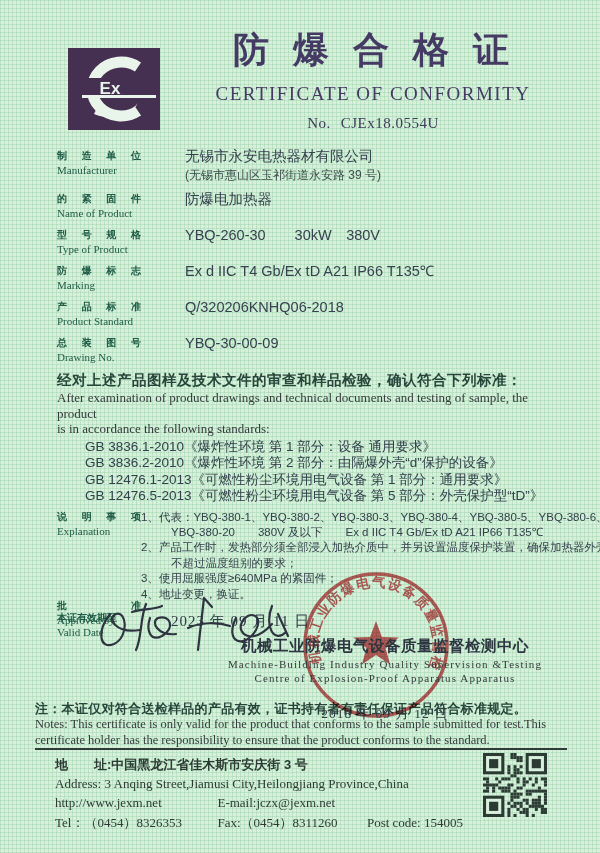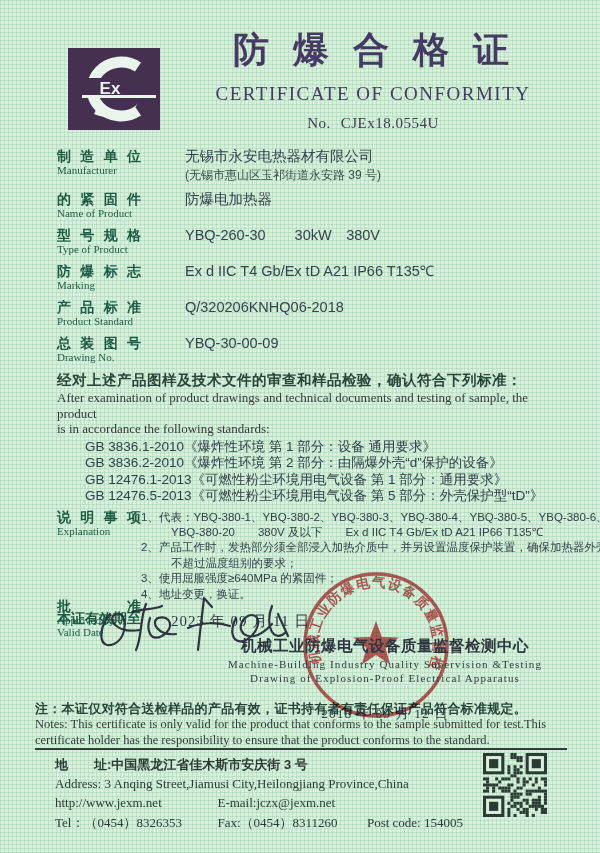--- a/index.html
+++ b/index.html
@@ -20,21 +20,21 @@
   .titles { position:absolute; left:168px; top:26px; width:410px; text-align:center; }
   .title { font-size:36px; font-weight:bold; color:#453a63; letter-spacing:24px; padding-left:20px; white-space:nowrap; }
   .subtitle { margin-top:8px; font-family:"Liberation Serif",serif; font-size:19px; color:#453a63; letter-spacing:1.5px; }
   .cert-no { margin-top:10px; font-family:"Liberation Serif",serif; font-size:15px; color:#3c3c58; letter-spacing:.5px; }
   .cert-no .num { margin-left:10px; }
 
   
   .content { padding:6px 36px 0 57px; }
   .field-row { display:flex; margin-bottom:7px; }
   .flabel { width:84px; flex:none; }
-  .label-cn { font-size:14px; font-weight:bold; color:#1e5b45; text-align:justify; text-align-last:justify; line-height:16px; }
+  .label-cn { font-size:10px; font-weight:bold; color:#1e5b45; text-align:justify; text-align-last:justify; line-height:16px; }
   .label-en { font-size:11px; color:#1e5b45; font-family:"Liberation Serif",serif; line-height:13px; white-space:nowrap; }
   .fvalue { margin-left:44px; font-size:14.5px; color:#35414e; font-family:Liberation Sans, sans-serif; line-height:17px; padding-top:0; }
   .fvalue .note2 { display:block; font-size:12px; margin-top:2px; color:#3a4a4a; }
 
   
   .standards { margin-top:6px; }
   .std-intro-cn { font-size:14.5px; font-weight:bold; color:#27453a; line-height:19px; letter-spacing:.5px; }
   .std-intro-en { font-size:13px; color:#333b3b; font-family:"Liberation Serif",serif; line-height:15.5px; }
   .std-items { margin-top:2px; padding-left:28px; }
   .std-item { font-size:13.5px; color:#31404b; line-height:16.5px; }
@@ -212,21 +212,21 @@
       <text font-family="Liberation Sans, sans-serif" font-size="13.5" font-weight="bold" fill="#c8393d" letter-spacing="1.5">
         <textPath href="#stampArc" startOffset="2">机械工业防爆电气设备质量监督检测中心</textPath>
       </text>
       <polygon points="75,51 80.9,66.9 97.8,67.6 84.5,78.1 89.1,94.4 75,85 60.9,94.4 65.5,78.1 52.2,67.6 69.1,66.9" fill="#c8393d"></polygon>
     </svg>
   </div>
 
   <div class="issuer">
     <div class="issuer-cn">机械工业防爆电气设备质量监督检测中心</div>
     <div class="issuer-en">Machine-Building Industry Quality Supervision &amp;Testing</div>
-    <div class="issuer-en">Drawing of Explosion-Proof Electrical Apparatus</div>
+    <div class="issuer-en">Centre of Explosion-Proof Apparatus Apparatus</div>
     <div class="issuer-date">2018 年 09 月 12 日</div>
   </div>
 
   <div class="notes">
     <div class="note-cn">注：本证仅对符合送检样品的产品有效，证书持有者有责任保证产品符合标准规定。</div>
     <div class="note-en">Notes: This certificate is only valid for the product that conforms to the sample submitted for test.This</div>
     <div class="note-en">certificate holder has the responsibility to ensure that the product conforms to the standard.</div>
   </div>
 
   <div class="divider"></div>

